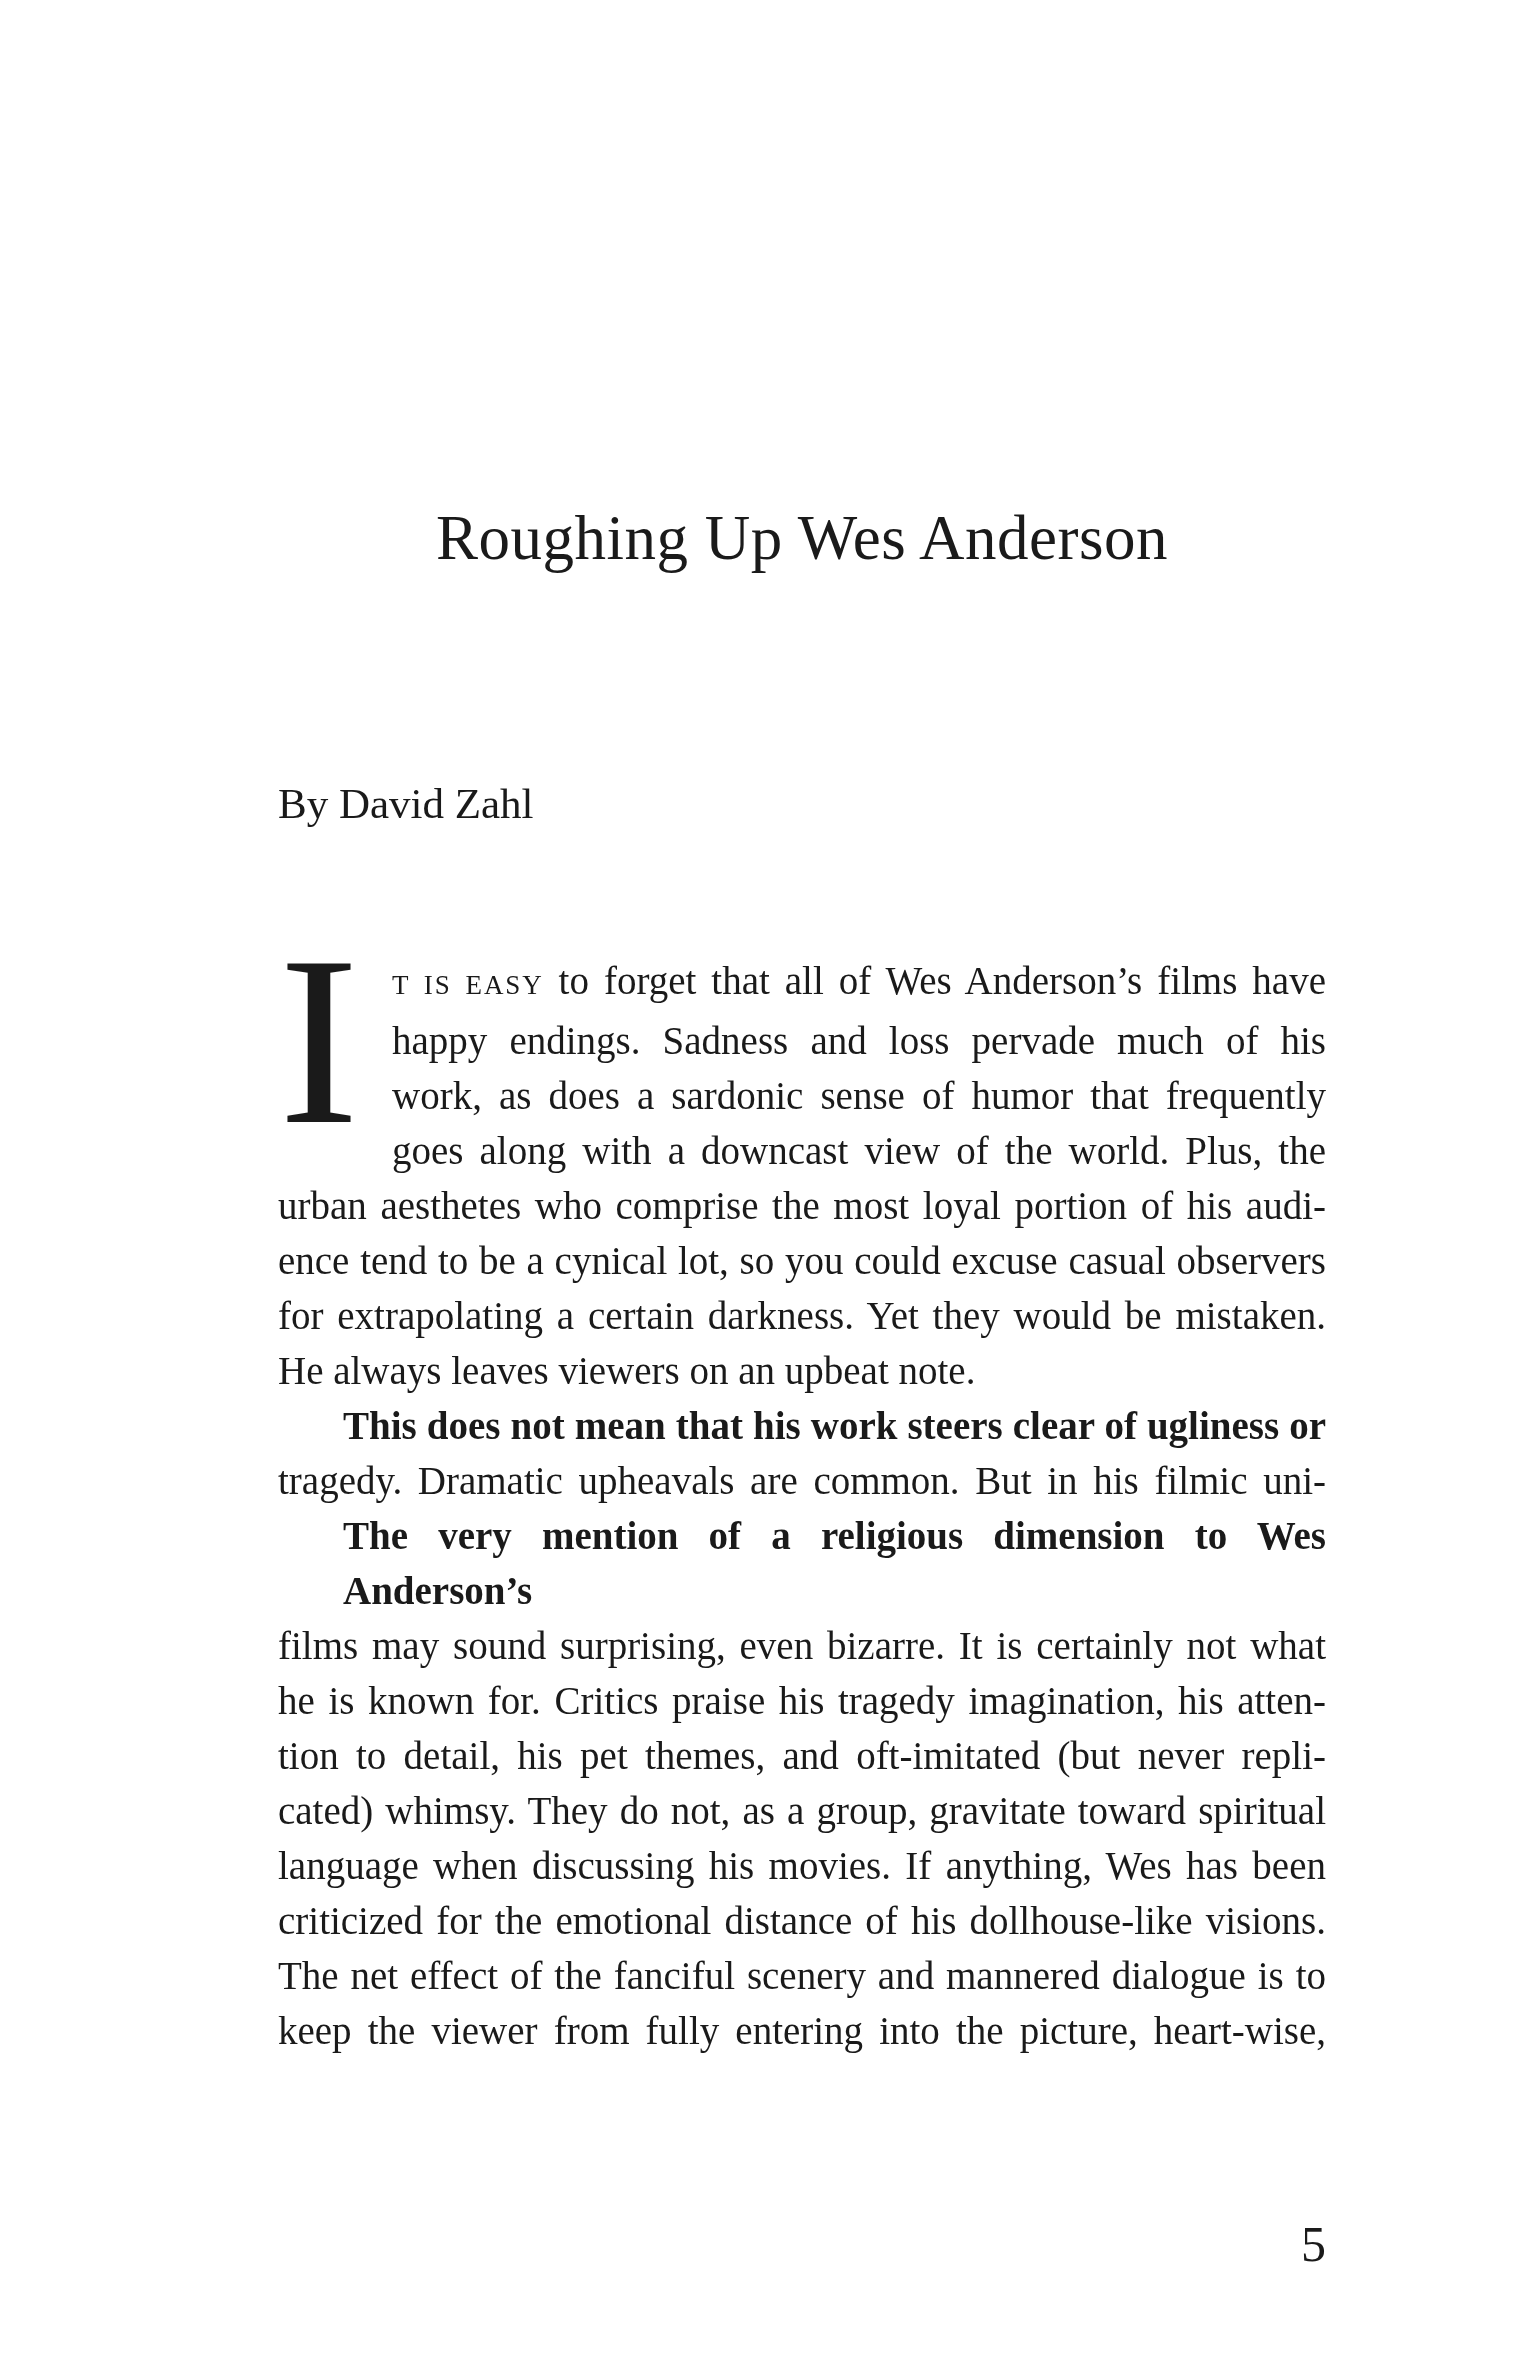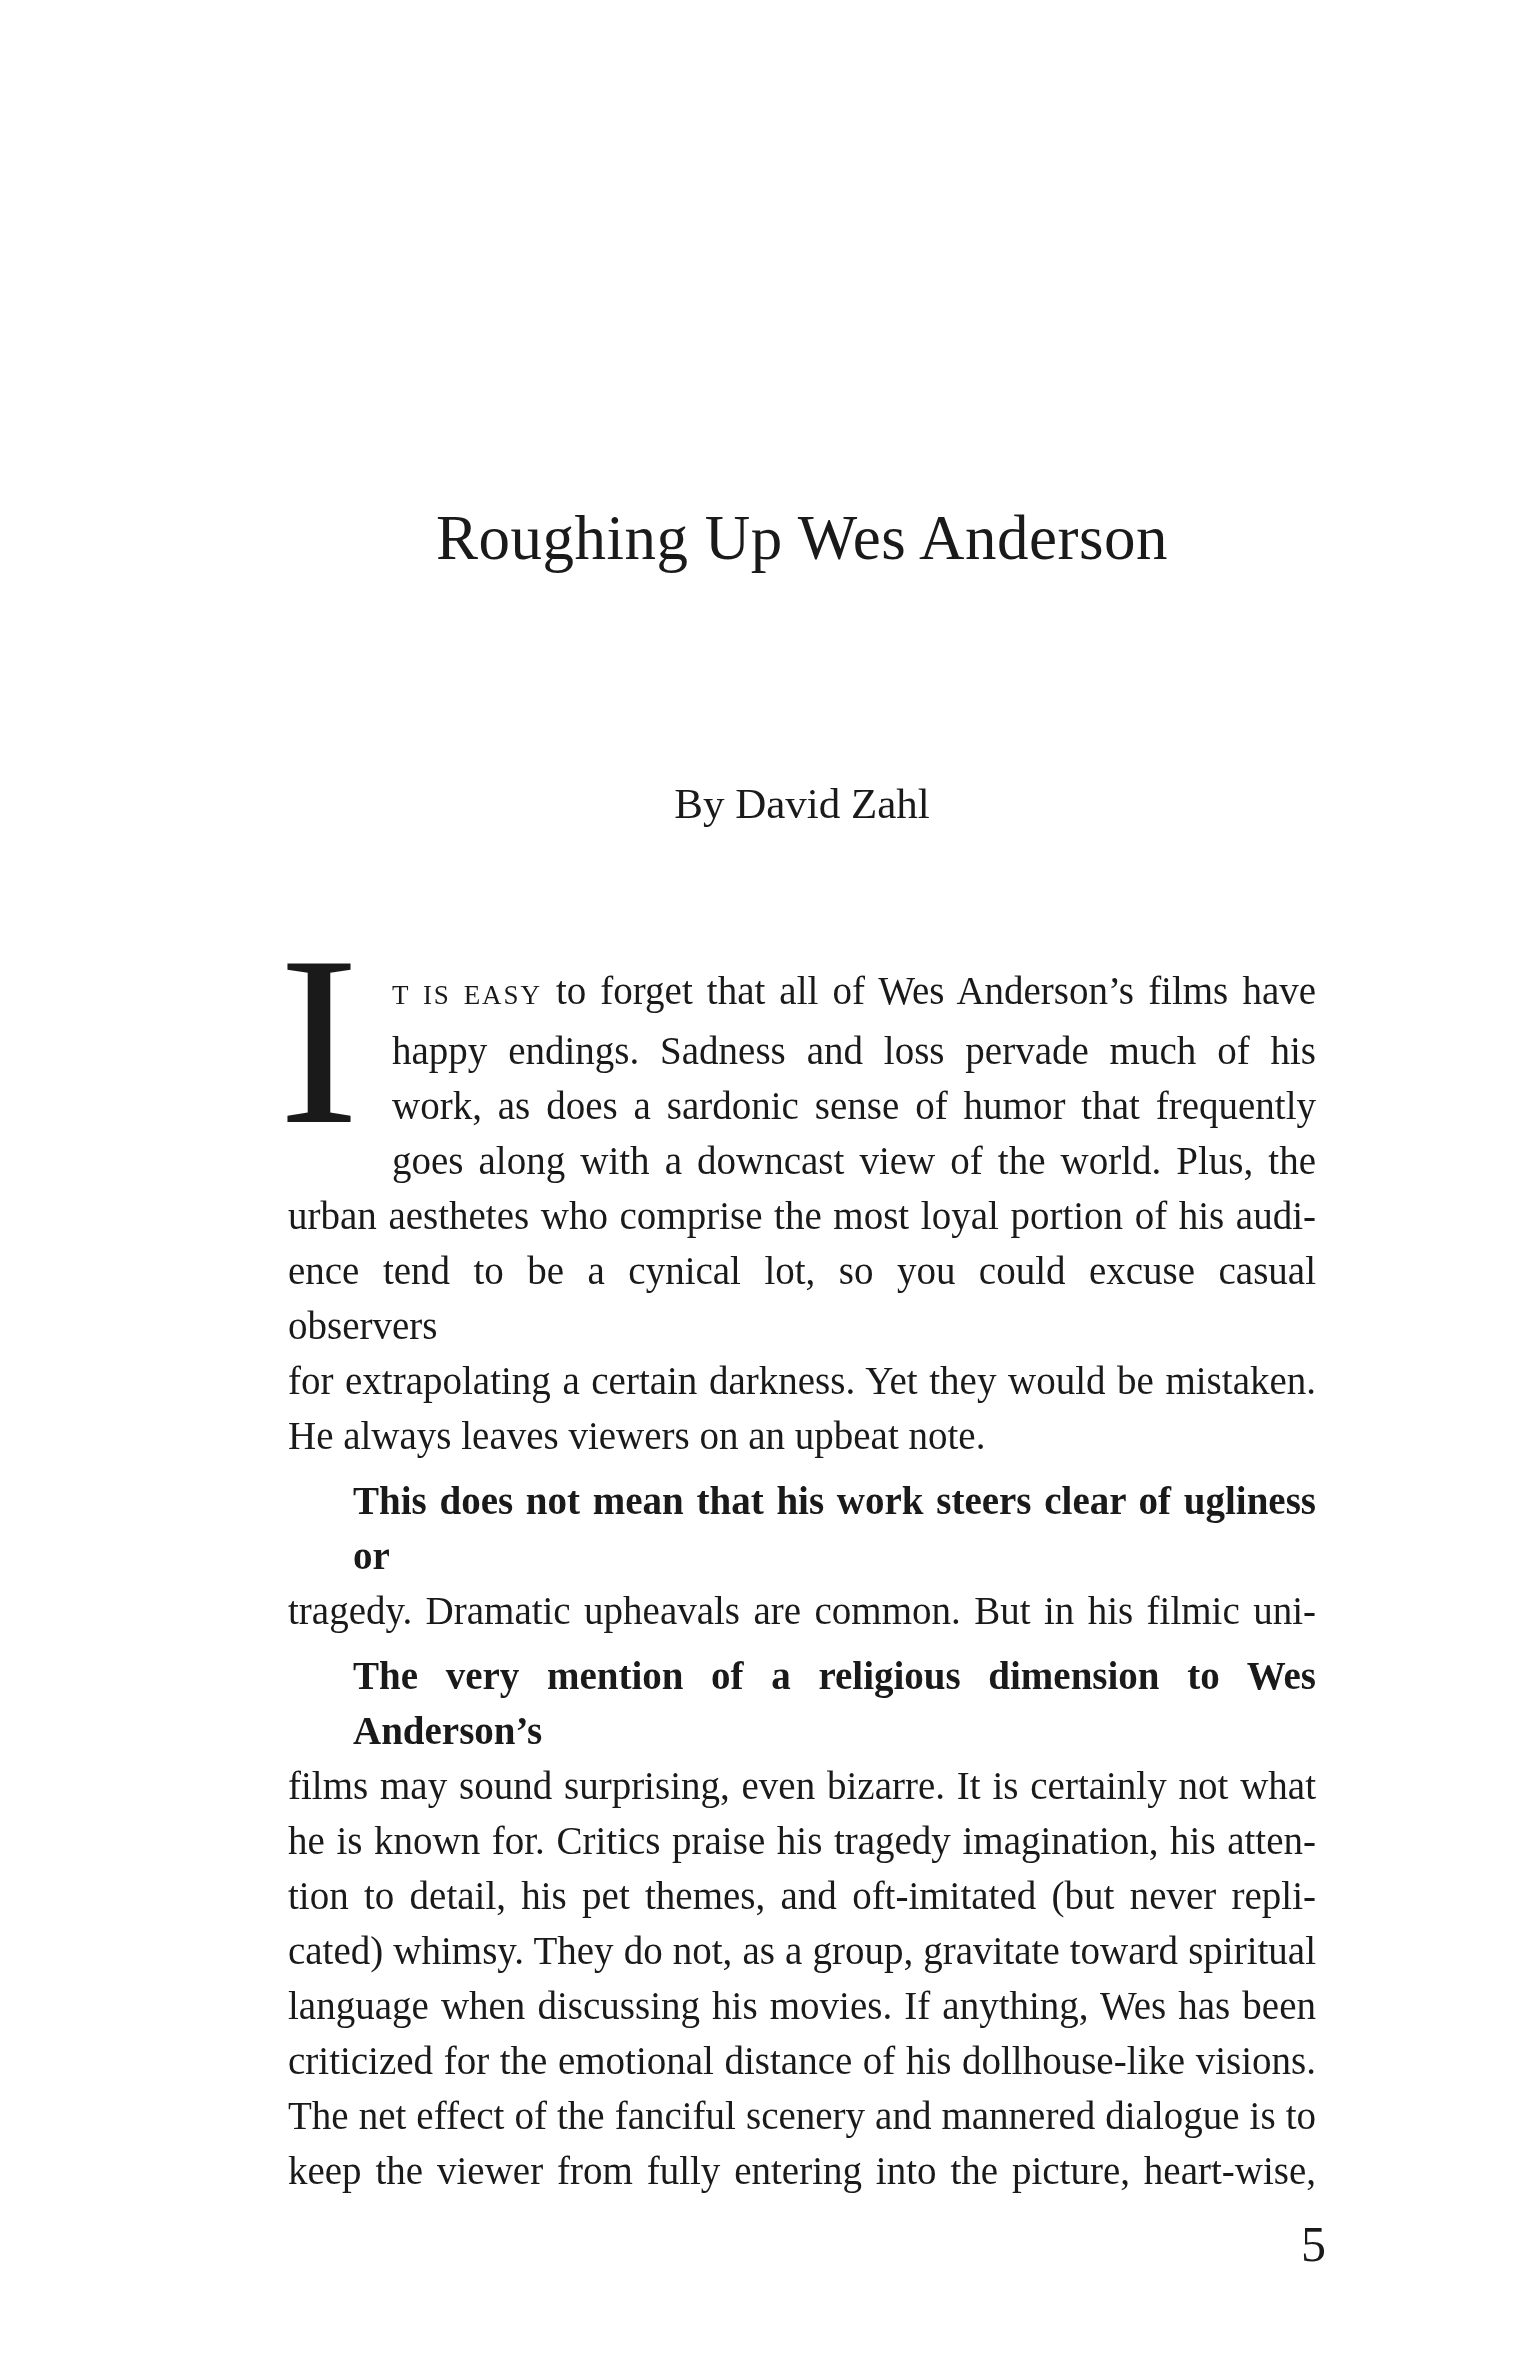--- a/index.html
+++ b/index.html
@@ -23,21 +23,21 @@
     font-size: 63px;
     line-height: 65px;
     font-weight: normal;
     letter-spacing: 0.5px;
   }
   .byline {
     position: absolute;
     left: 278px;
     top: 782px;
     width: 1048px;
-    text-align: center;
+    text-align: left;
     font-size: 43px;
     line-height: 43px;
   }
   .article {
     position: absolute;
     left: 278px;
     top: 953px;
     width: 1048px;
     font-size: 39px;
     line-height: 55px;
@@ -45,21 +45,21 @@
   .dropcap {
     float: left;
     width: 82px;
     height: 186px;
     margin-right: 32px;
     font-size: 241px;
     line-height: 176px;
     text-align: center;
     color: #1a1a1a;
   }
-  .para { margin: 10px; }
+  .para { margin: 0; }
   .line {
     text-align: justify;
     text-align-last: justify;
     white-space: normal;
   }
   .line.para-last { text-align-last: left; }
   .line.first-indent { padding-left: 65px; font-weight: bold; }
   .opening-caps {
     font-size: 27px;
     letter-spacing: 1.9px;

